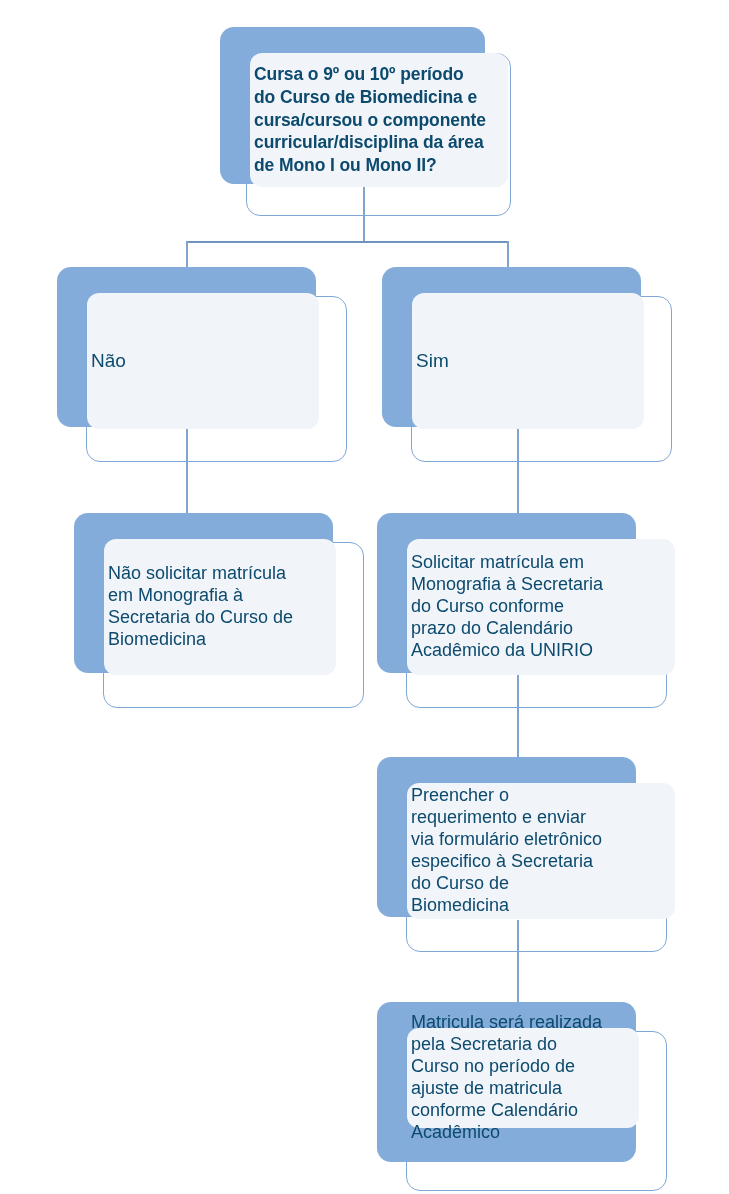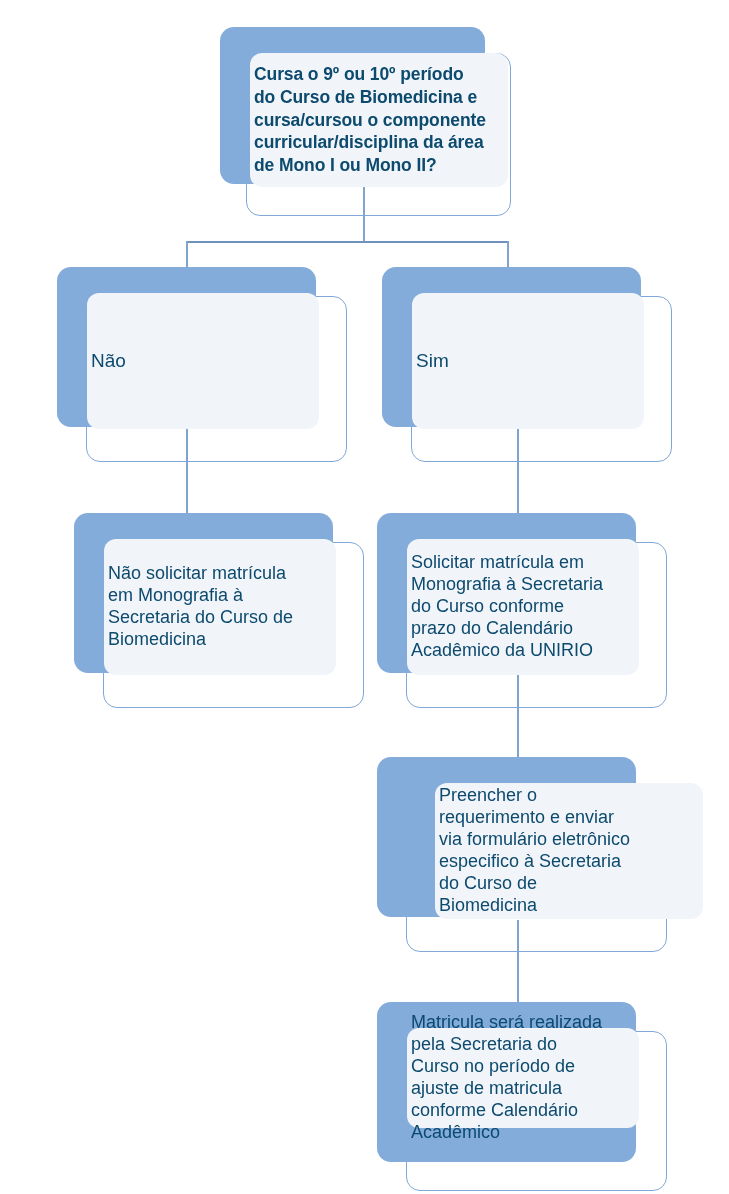--- a/index.html
+++ b/index.html
@@ -148,33 +148,33 @@
       <span class="node-text">Não solicitar matrícula
 em Monografia à
 Secretaria do Curso de
 Biomedicina</span>
     </div>
   </div>
 
   <div class="node process" style="left:377px; top:513px; width:292px; height:198px;">
     <div class="outline-rect" style="left:29px; top:29px; width:261px; height:166px;"></div>
     <div class="shadow-rect" style="left:0px; top:0px; width:259px; height:160px;"></div>
-    <div class="fill-rect" style="left:30px; top:26px; width:232px; height:136px;">
+    <div class="fill-rect" style="left:30px; top:26px; width:268px; height:136px;">
       <span class="node-text">Solicitar matrícula em
 Monografia à Secretaria
 do Curso conforme
 prazo do Calendário
 Acadêmico da UNIRIO</span>
     </div>
   </div>
 
   <div class="node process" style="left:377px; top:757px; width:292px; height:198px;">
     <div class="outline-rect" style="left:29px; top:29px; width:261px; height:166px;"></div>
     <div class="shadow-rect" style="left:0px; top:0px; width:259px; height:160px;"></div>
-    <div class="fill-rect" style="left:30px; top:26px; width:268px; height:136px;margin-left:28px;">
+    <div class="fill-rect" style="left:30px; top:26px; width:268px; height:136px;">
       <span class="node-text">Preencher o
 requerimento e enviar
 via formulário eletrônico
 especifico à Secretaria
 do Curso de
 Biomedicina</span>
     </div>
   </div>
 
   <div class="node process" style="left:377px; top:1002px; width:292px; height:198px;">

